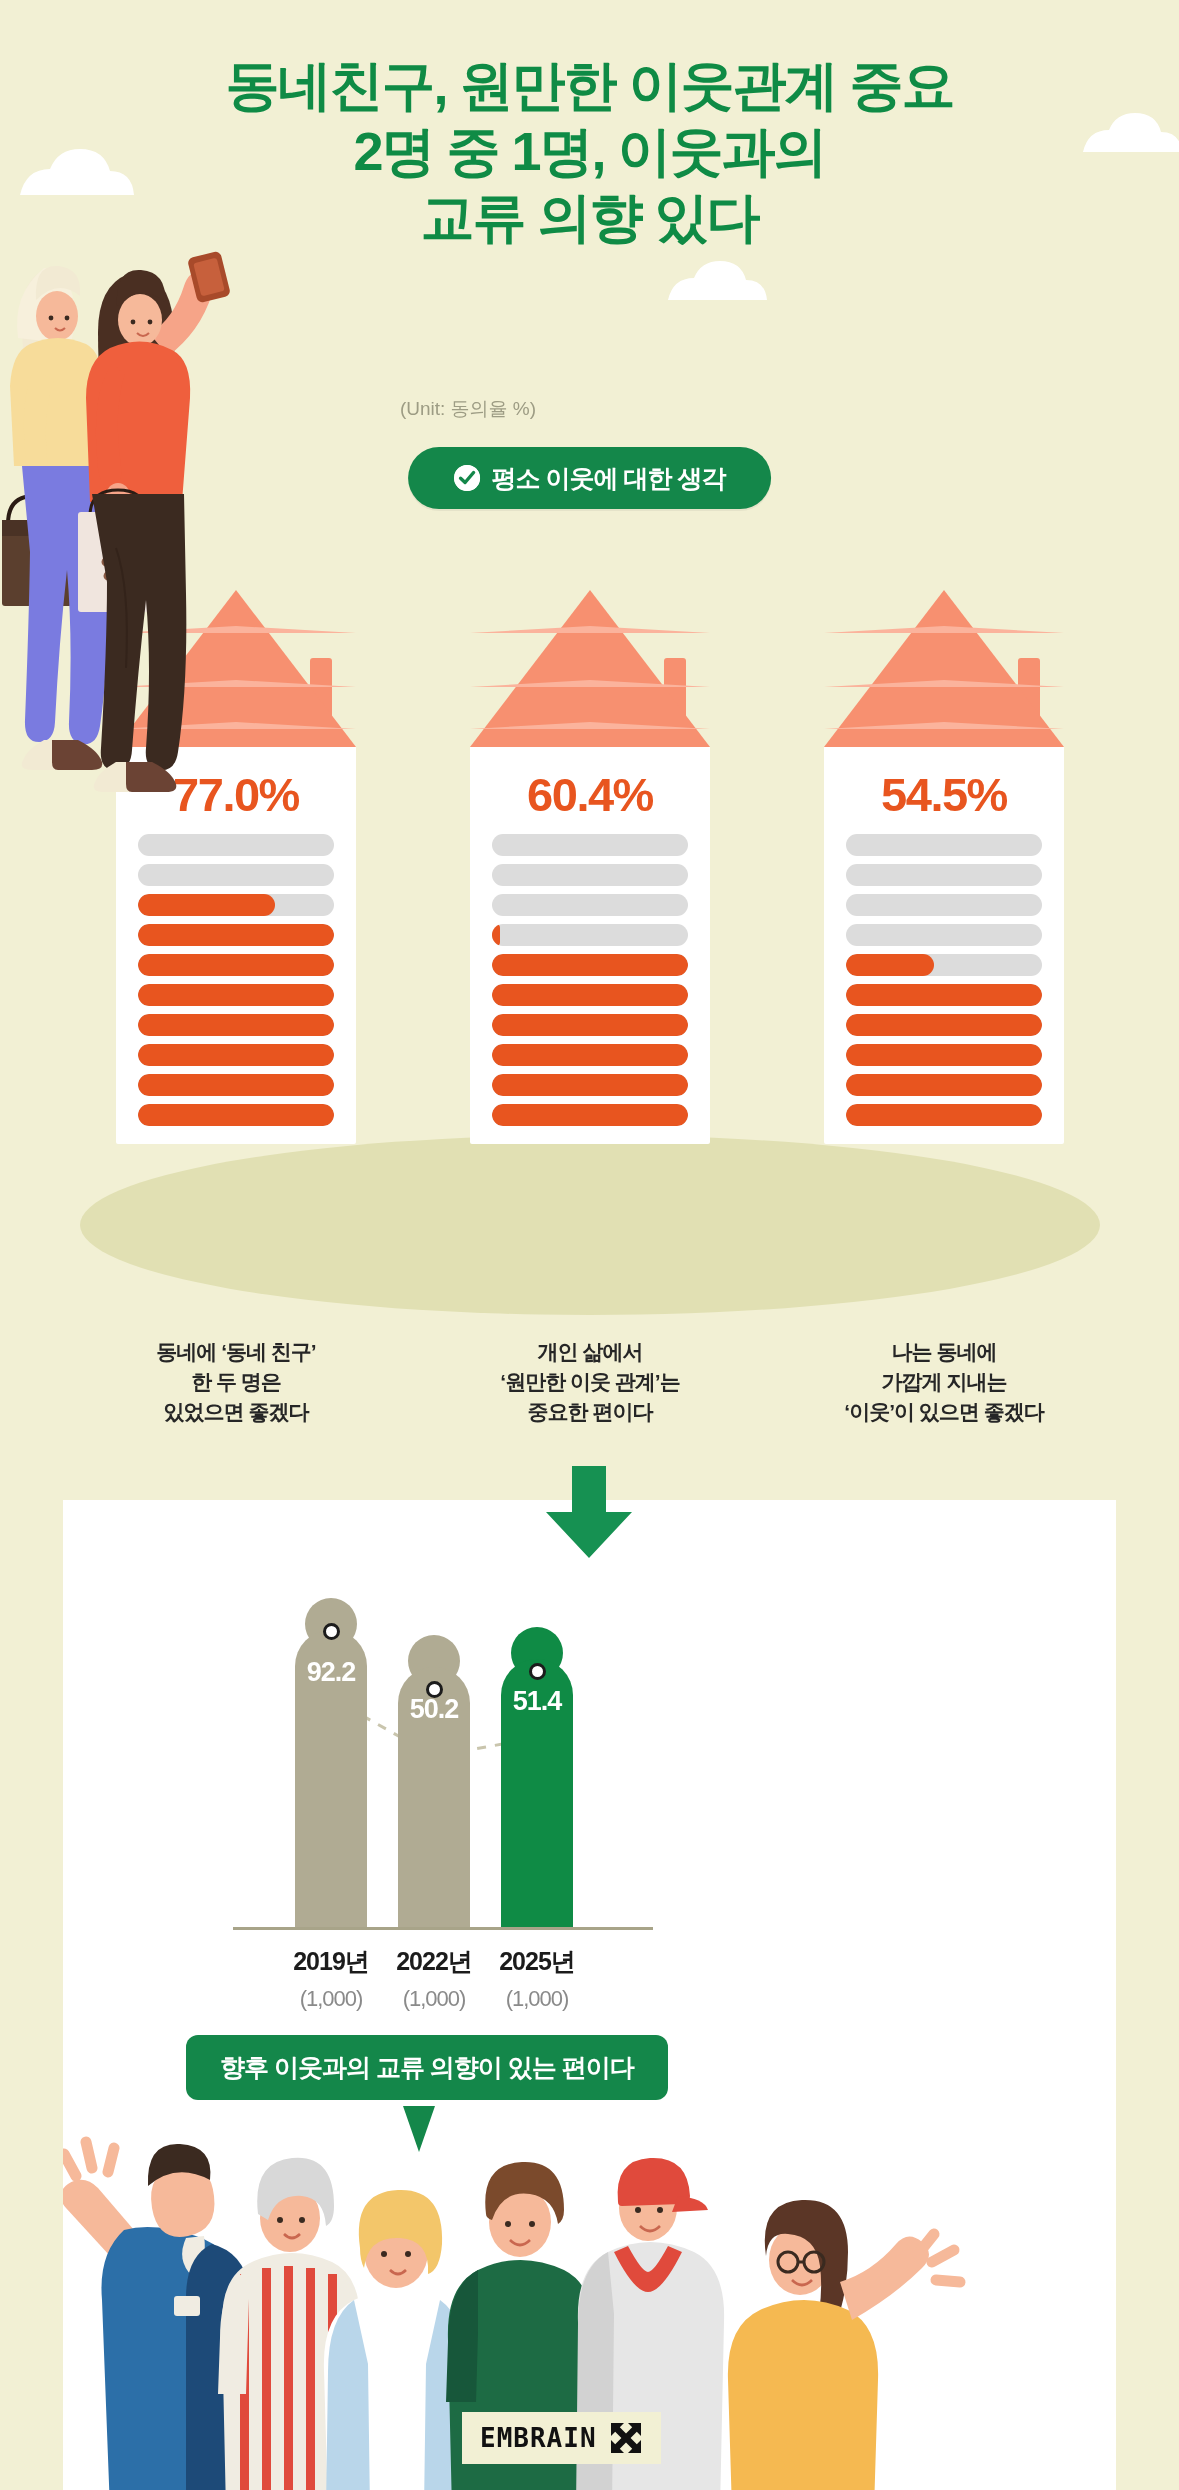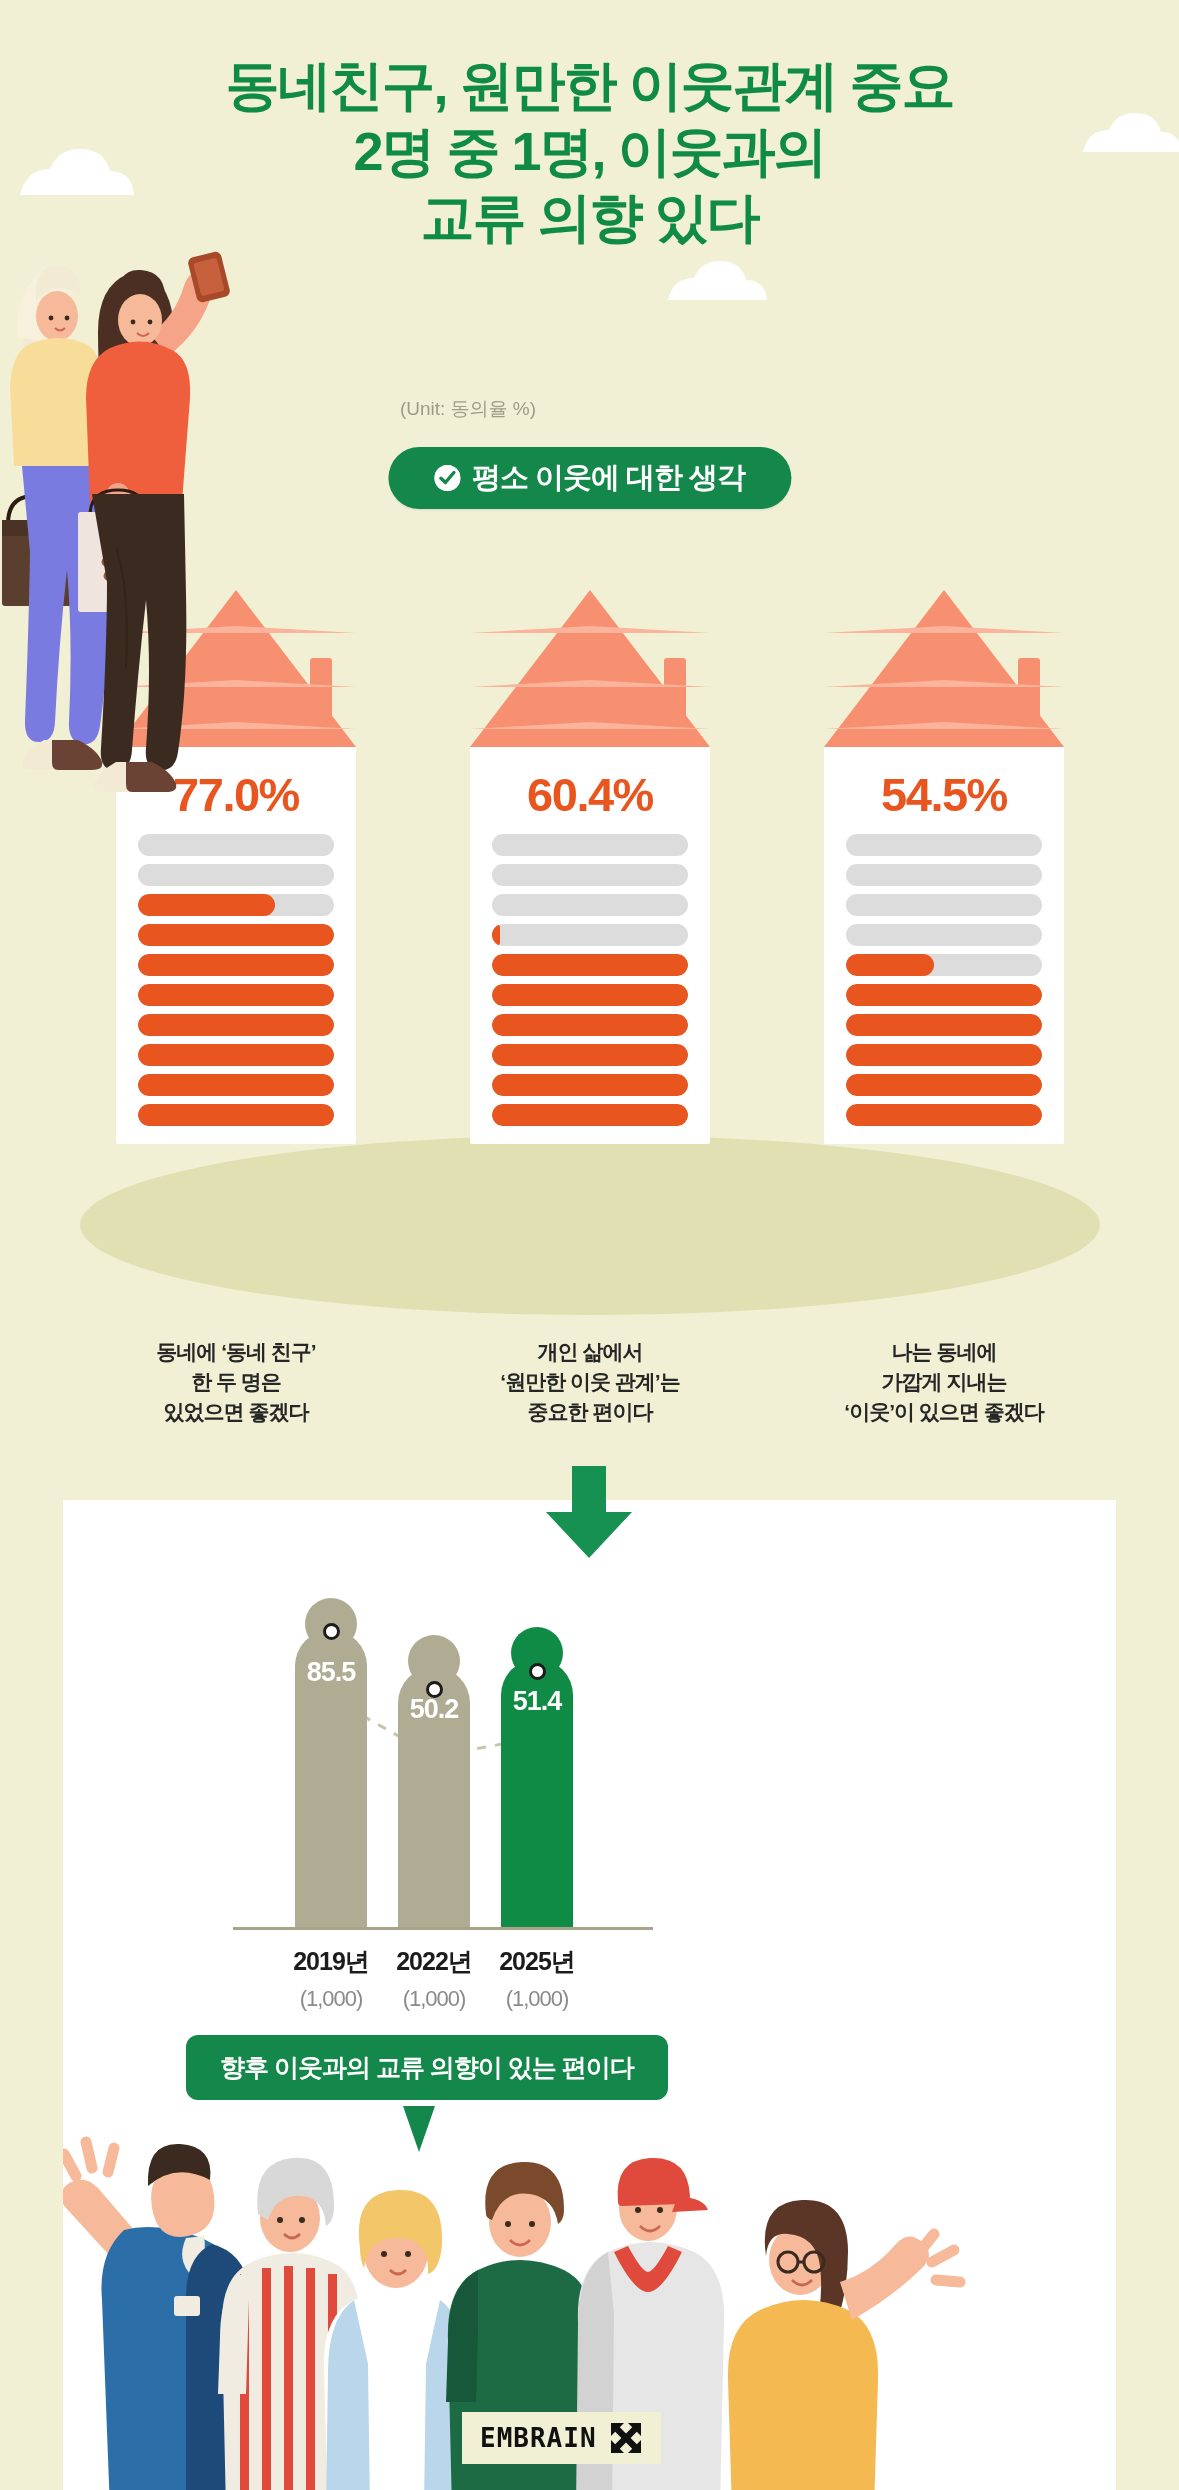--- a/index.html
+++ b/index.html
@@ -40,21 +40,21 @@
     transform: translateX(-50%);
     background: #14874a;
     border-radius: 40px;
     height: 62px;
     padding: 0 46px;
     display: flex; align-items: center; gap: 12px;
     z-index: 45;
     box-shadow: 0 2px 0 rgba(0,0,0,.05);
   }
   #topic-pill .pill-text {
-    color: #ffffff; font-size: 29px; font-weight: 700; letter-spacing: -1px;
+    color: #ffffff; font-size: 25px; font-weight: 700; letter-spacing: -1px;
     white-space: nowrap;
   }
   .check-circle {
     width: 26px; height: 26px; border-radius: 50%; background: #ffffff;
     display:flex; align-items:center; justify-content:center; flex: 0 0 auto;
   }
   .check-circle svg { display:block; }
 
   
   #ground {
@@ -426,21 +426,21 @@
 
     <div id="chart">
 
       <svg style="position:absolute;left:0;top:0;" width="1053" height="520">
         <polyline points="268,198 371,256 474,238" fill="none" stroke="#c9c5ad" stroke-width="3" stroke-dasharray="9 9"></polyline>
       </svg>
 
       <div class="chart-col" style="left:232px;">
         <div class="chart-head" style="bottom:280px; background:#b0ab93;"></div>
         <div class="chart-bar" style="height:300px; background:#b0ab93;"></div>
-        <div class="chart-val" style="bottom:242px;">85.5</div>
+        <div class="chart-val" style="bottom:242px;">92.2</div>
       </div>
       <div class="chart-marker" style="left:260px; bottom:380px;"></div>
 
       <div class="chart-col" style="left:335px;">
         <div class="chart-head" style="bottom:243px; background:#b0ab93;"></div>
         <div class="chart-bar" style="height:263px; background:#b0ab93;"></div>
         <div class="chart-val" style="bottom:205px;">50.2</div>
       </div>
       <div class="chart-marker" style="left:363px; bottom:322px;"></div>
 

